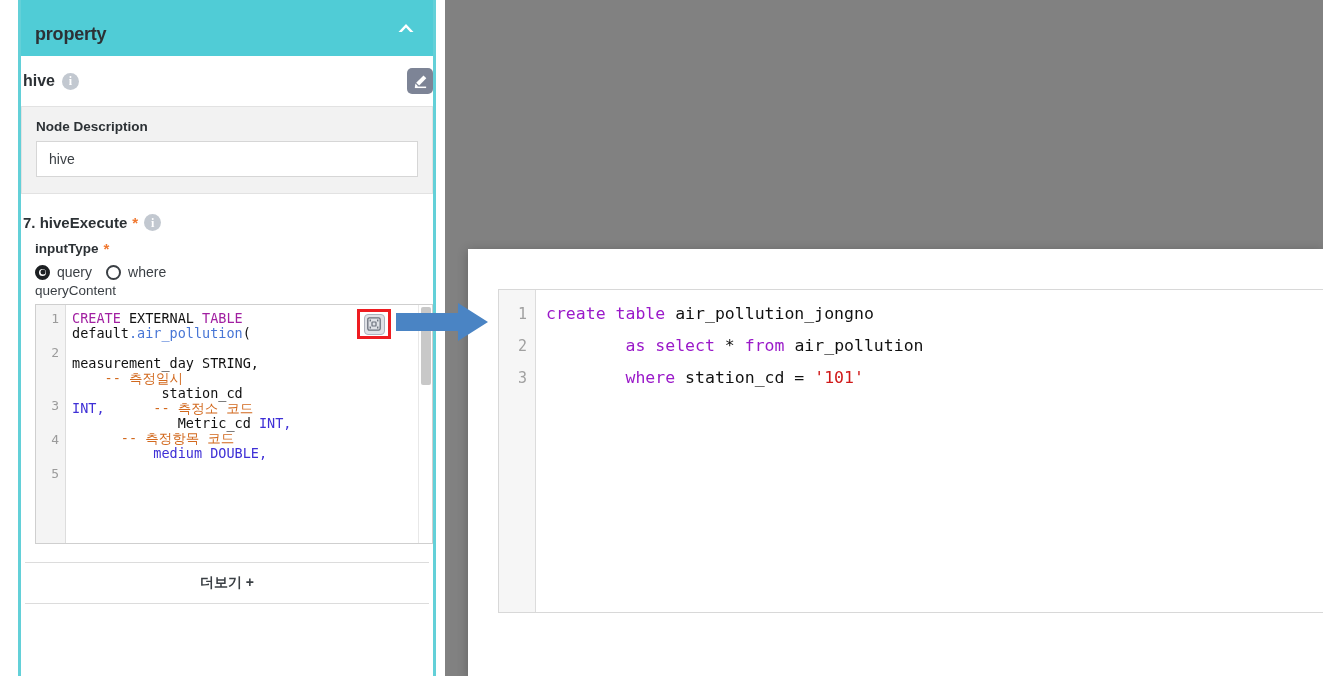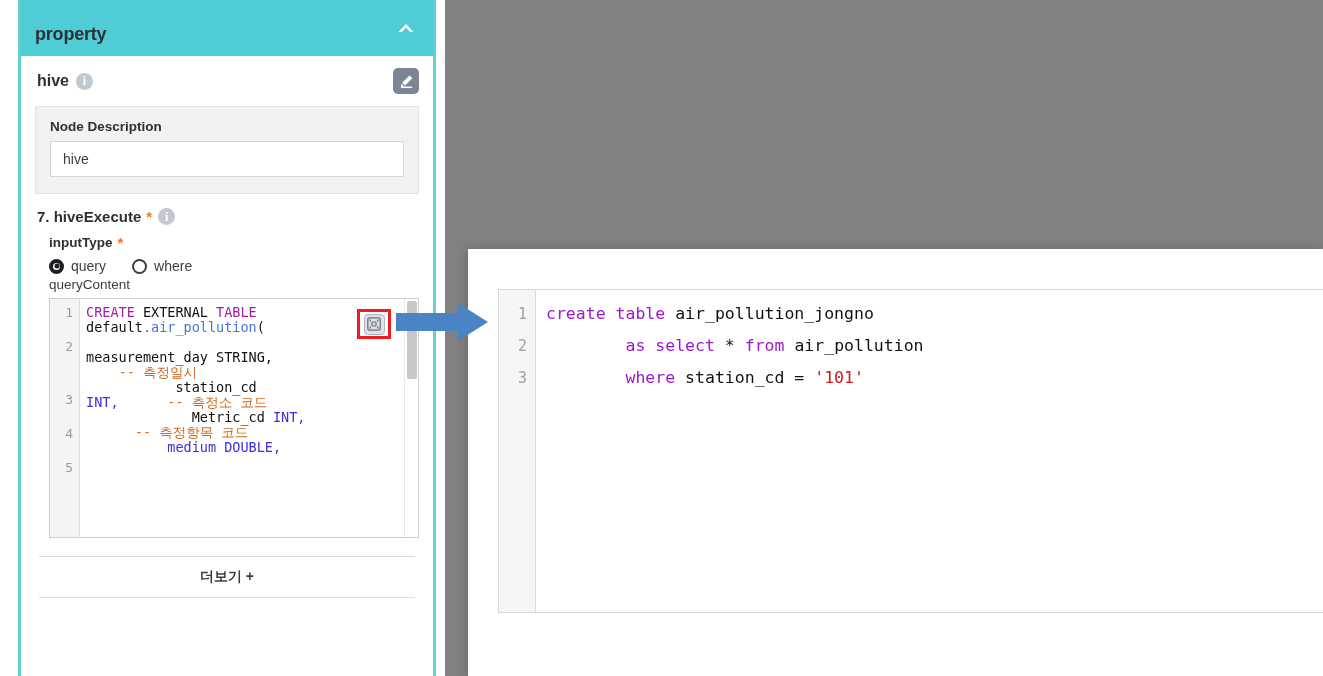--- a/index.html
+++ b/index.html
@@ -42,21 +42,21 @@
   .chevron-up {
     position: absolute;
     right: 18px;
     top: 50%;
     transform: translateY(-50%);
     width: 18px; height: 12px;
   }
   .chevron-up svg { display: block; }
 
   .panel-body {
-    padding: 0 14px;
+    padding: 0 0;
   }
 
   .node-title-row {
     display: flex;
     align-items: center;
     height: 50px;
     padding: 0 2px;
     position: relative;
   }
   .node-title {
@@ -88,20 +88,21 @@
     display: flex;
     align-items: center;
     justify-content: center;
   }
   .edit-icon-btn svg { display: block; }
 
   .desc-box {
     background: #f2f2f2;
     border: 1px solid #e2e2e2;
     padding: 12px 14px 16px 14px;
+    margin-bottom: 6px;
   }
   .desc-label {
     font-size: 13.5px;
     font-weight: bold;
     color: #2c3135;
     margin-bottom: 7px;
   }
   .desc-input {
     width: 100%;
     height: 36px;
@@ -141,21 +142,21 @@
     font-weight: bold;
     color: #2c3135;
     display: flex;
     align-items: center;
     margin-bottom: 8px;
   }
 
   .radio-row {
     display: flex;
     align-items: center;
-    gap: 26px;
+    gap: 14px;
     margin-bottom: 3px;
   }
   .radio-item {
     display: flex;
     align-items: center;
     gap: 7px;
   }
   .radio-mark {
     width: 15px; height: 15px;
     border-radius: 50%;

